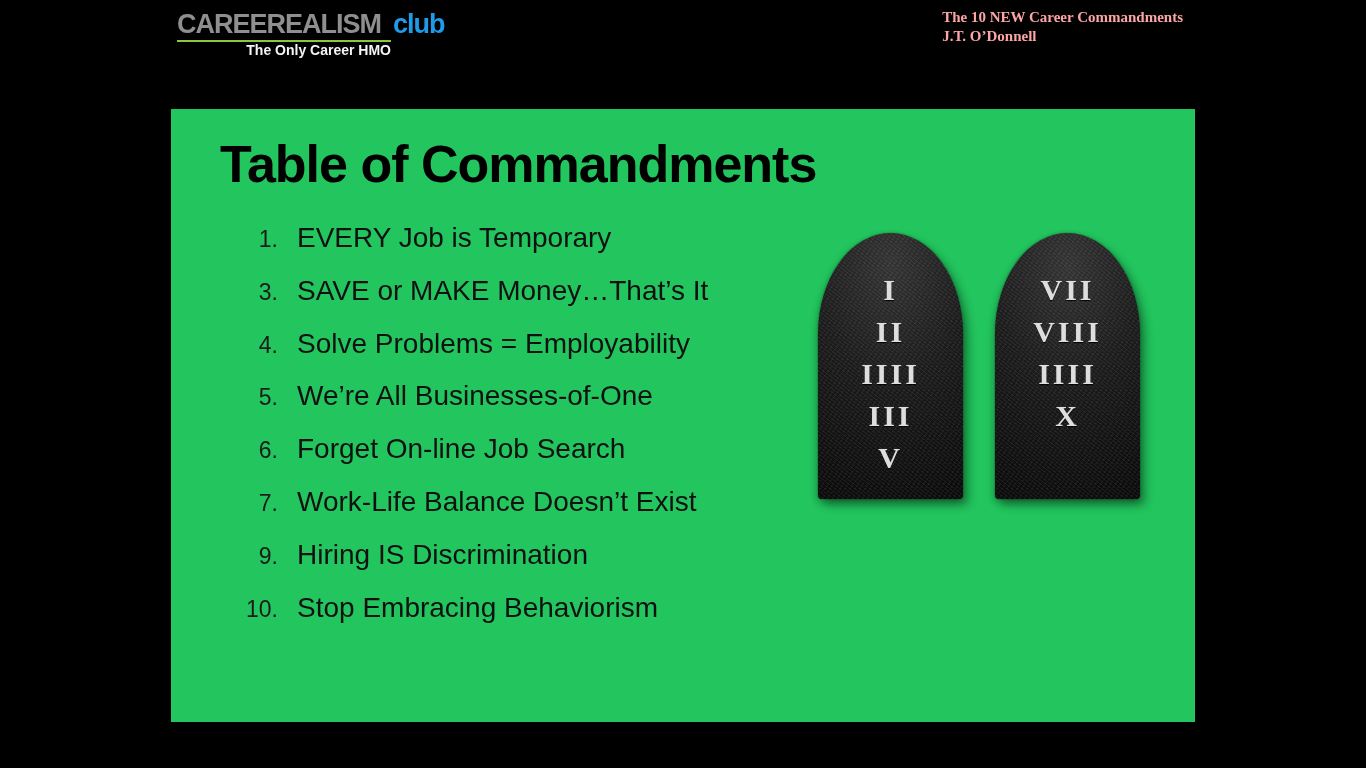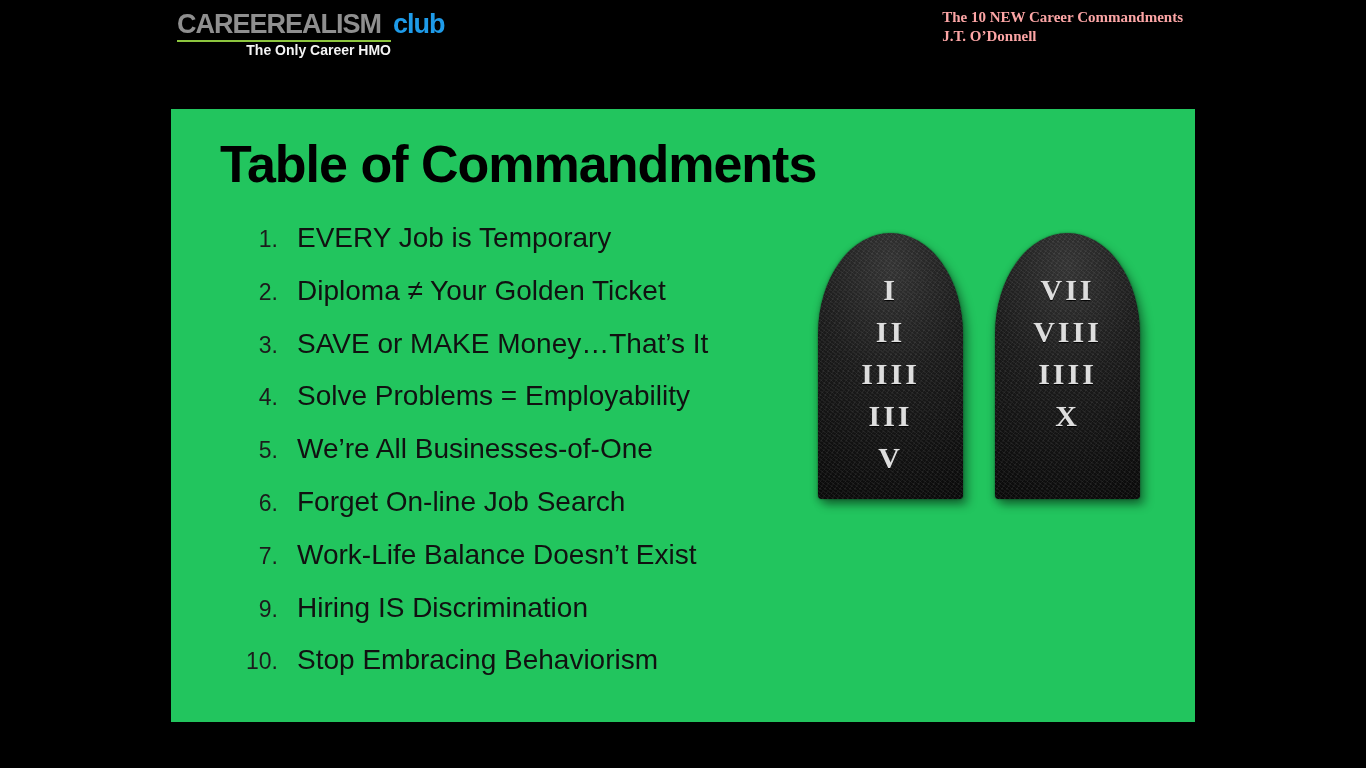--- a/index.html
+++ b/index.html
@@ -80,21 +80,20 @@
     <div class="deck-title">The 10 NEW Career Commandments</div>
     <div class="deck-author">J.T. O’Donnell</div>
   </div>
 
   <main class="slide">
 
     <h1 class="slide-title">Table of Commandments</h1>
 
     <ol class="commandments">
       <li class="c-row"><span class="c-num">1.</span><span class="c-txt">EVERY Job is Temporary</span></li>
-      <li class="c-row"><span class="c-num">2.</span><span class="c-txt">Diploma ≠ Your Golden Ticket</span></li>
       <li class="c-row"><span class="c-num">3.</span><span class="c-txt">SAVE or MAKE Money…That’s It</span></li>
       <li class="c-row"><span class="c-num">4.</span><span class="c-txt">Solve Problems = Employability</span></li>
       <li class="c-row"><span class="c-num">5.</span><span class="c-txt">We’re All Businesses-of-One</span></li>
       <li class="c-row"><span class="c-num">6.</span><span class="c-txt">Forget On-line Job Search</span></li>
       <li class="c-row"><span class="c-num">7.</span><span class="c-txt">Work-Life Balance Doesn’t Exist</span></li>
       <li class="c-row"><span class="c-num">9.</span><span class="c-txt">Hiring IS Discrimination</span></li>
       <li class="c-row"><span class="c-num">10.</span><span class="c-txt">Stop Embracing Behaviorism</span></li>
     </ol>
 
     <div class="tablets">

